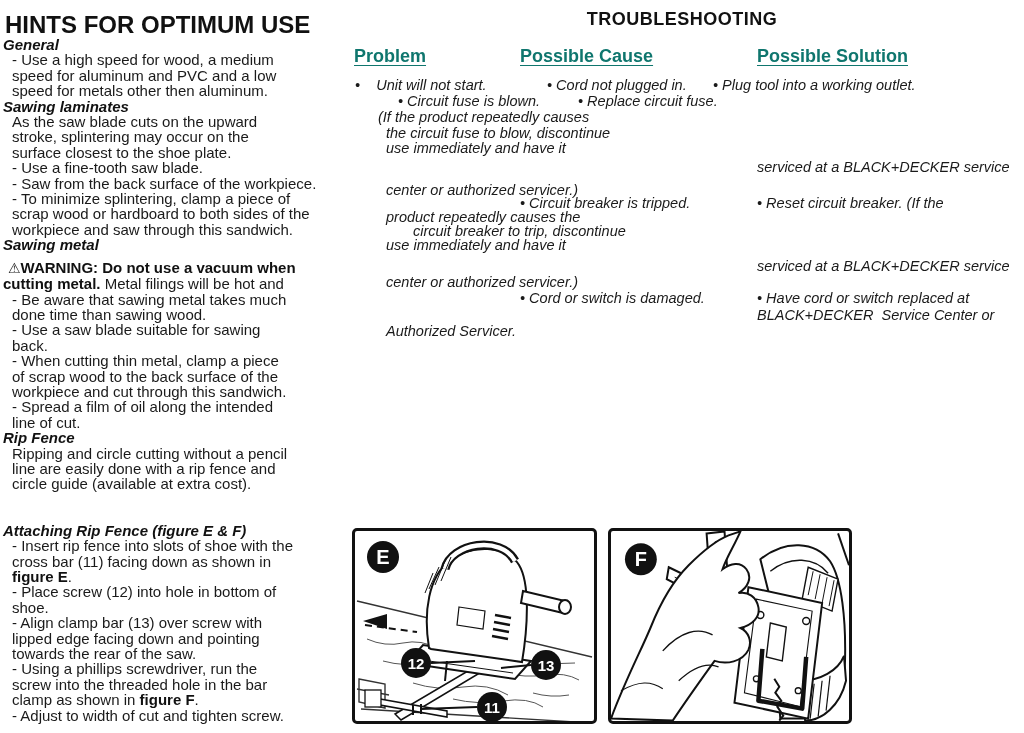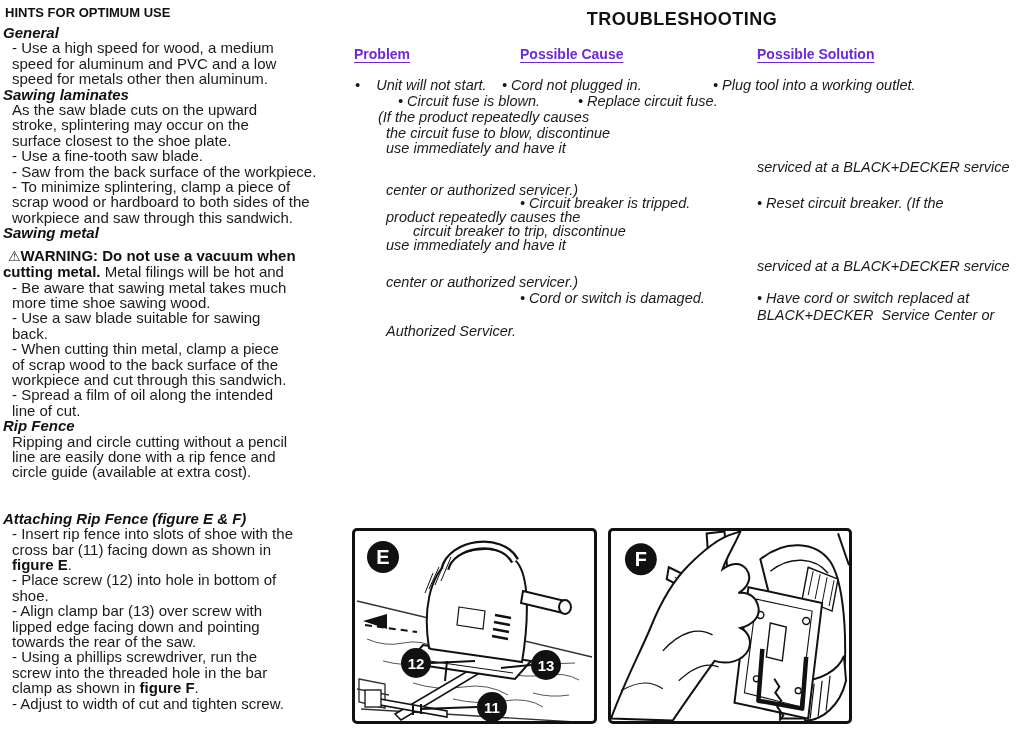--- a/index.html
+++ b/index.html
@@ -2,33 +2,33 @@
 <html><head>
 <meta charset="utf-8">
 <style>
   html,body{margin:0;padding:0;background:#fff;}
   body{width:1024px;height:733px;position:relative;overflow:hidden;
        font-family:"Liberation Sans",sans-serif;color:#1a1a1a;}
   .page{position:absolute;inset:0;background:#fff;}
 
   
   .hints{position:absolute;left:3px;top:2px;width:346px;}
-  .hints h1{font-size:13px;line-height:22px;font-weight:bold;margin:0 0 1px 2px;color:#111;}
+  .hints h1{font-size:24px;line-height:22px;font-weight:bold;margin:12px 0 1px 2px;color:#111;}
   .hd{font-size:15px;line-height:15.4px;font-weight:bold;margin-left:0;white-space:pre;color:#111;font-style:italic;}
   .ln{font-size:15px;line-height:15.4px;margin-left:9px;white-space:pre;}
   .ln.flush{margin-left:0;}
   .ln.warn1{margin-left:5px;margin-top:7px;}
   .ln b,.hd b{font-weight:bold;color:#111;}
   .gap-attach{margin-top:31px;}
   .wicon{font-family:"DejaVu Sans",sans-serif;font-weight:bold;font-size:14px;}
 
   
   .ts-title{position:absolute;left:350px;top:9px;width:664px;text-align:center;
             font-size:18px;font-weight:bold;letter-spacing:.5px;color:#111;}
-  .ts-h{position:absolute;top:46px;font-size:14px;font-weight:bold;color:#6d28d9;
+  .ts-h{position:absolute;top:46px;font-size:18px;font-weight:bold;color:#0f766e;
         text-decoration:underline;text-underline-offset:3px;}
   .ts-ln{position:absolute;font-size:14.5px;line-height:15px;white-space:pre;font-style:italic;}
 
   
   .fig{position:absolute;top:528px;height:196px;border:3px solid #111;border-radius:5px;
        background:#fff;box-sizing:border-box;}
   #figE{left:352px;width:245px;}
   #figF{left:608px;width:244px;}
   .fig svg{display:block;width:100%;height:100%;}
   .callout-text{font-family:"Liberation Sans",sans-serif;font-weight:bold;fill:#fff;}
@@ -53,21 +53,21 @@
     <div class="ln">- Use a fine-tooth saw blade.</div>
     <div class="ln">- Saw from the back surface of the workpiece.</div>
     <div class="ln">- To minimize splintering, clamp a piece of</div>
     <div class="ln">scrap wood or hardboard to both sides of the</div>
     <div class="ln">workpiece and saw through this sandwich.</div>
 
     <div class="hd">Sawing metal</div>
     <div class="ln warn1"><b class="wicon">⚠</b><b>WARNING: Do not use a vacuum when</b></div>
     <div class="ln flush"><b>cutting metal.</b><span> Metal filings will be hot and</span></div>
     <div class="ln">- Be aware that sawing metal takes much</div>
-    <div class="ln">more time shoe sawing wood.</div>
+    <div class="ln">done time than sawing wood.</div>
     <div class="ln">- Use a saw blade suitable for sawing</div>
     <div class="ln">back.</div>
     <div class="ln">- When cutting thin metal, clamp a piece</div>
     <div class="ln">of scrap wood to the back surface of the</div>
     <div class="ln">workpiece and cut through this sandwich.</div>
     <div class="ln">- Spread a film of oil along the intended</div>
     <div class="ln">line of cut.</div>
 
     <div class="hd">Rip Fence</div>
     <div class="ln">Ripping and circle cutting without a pencil</div>
@@ -88,21 +88,21 @@
     <div class="ln"><span>clamp as shown in </span><b>figure F</b><span>.</span></div>
     <div class="ln">- Adjust to width of cut and tighten screw.</div>
   </section>
 
   <div class="ts-title">TROUBLESHOOTING</div>
   <div class="ts-h" style="left:354px">Problem</div>
   <div class="ts-h" style="left:520px">Possible Cause</div>
   <div class="ts-h" style="left:757px">Possible Solution</div>
 
   <div class="ts-ln" style="left:355px;top:78px">•    Unit will not start.</div>
-  <div class="ts-ln" style="left:502px;top:78px">• Cord not plugged in.</div>
+  <div class="ts-ln" style="left:547px;top:78px">• Cord not plugged in.</div>
   <div class="ts-ln" style="left:713px;top:78px">• Plug tool into a working outlet.</div>
   <div class="ts-ln" style="left:398px;top:94px">• Circuit fuse is blown.</div>
   <div class="ts-ln" style="left:578px;top:94px">• Replace circuit fuse.</div>
   <div class="ts-ln" style="left:378px;top:110px">(If the product repeatedly causes</div>
   <div class="ts-ln" style="left:386px;top:126px">the circuit fuse to blow, discontinue</div>
   <div class="ts-ln" style="left:386px;top:141px">use immediately and have it</div>
   <div class="ts-ln" style="left:757px;top:160px">serviced at a BLACK+DECKER service</div>
   <div class="ts-ln" style="left:386px;top:183px">center or authorized servicer.)</div>
   <div class="ts-ln" style="left:520px;top:196px">• Circuit breaker is tripped.</div>
   <div class="ts-ln" style="left:757px;top:196px">• Reset circuit breaker. (If the</div>

